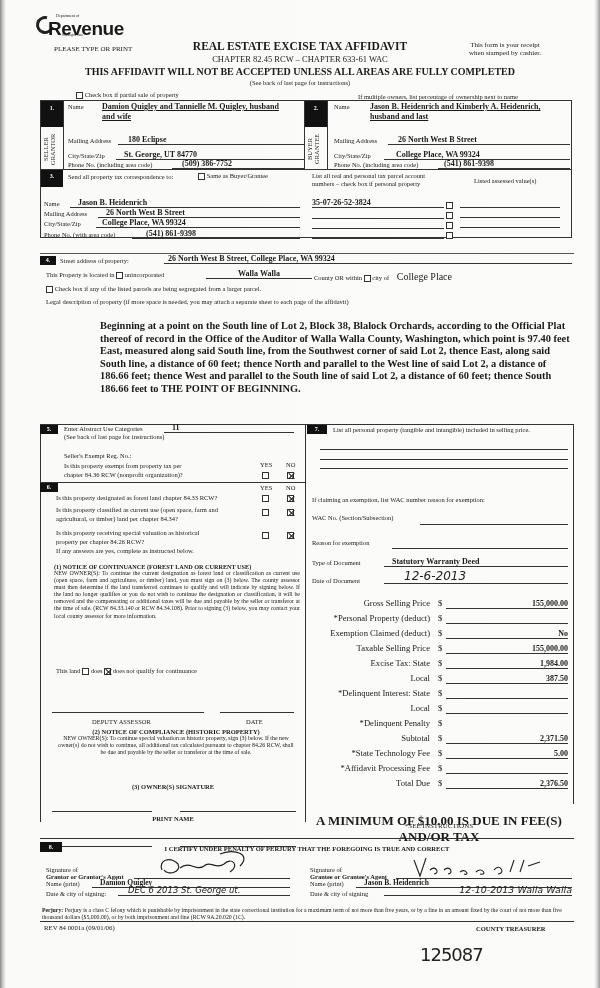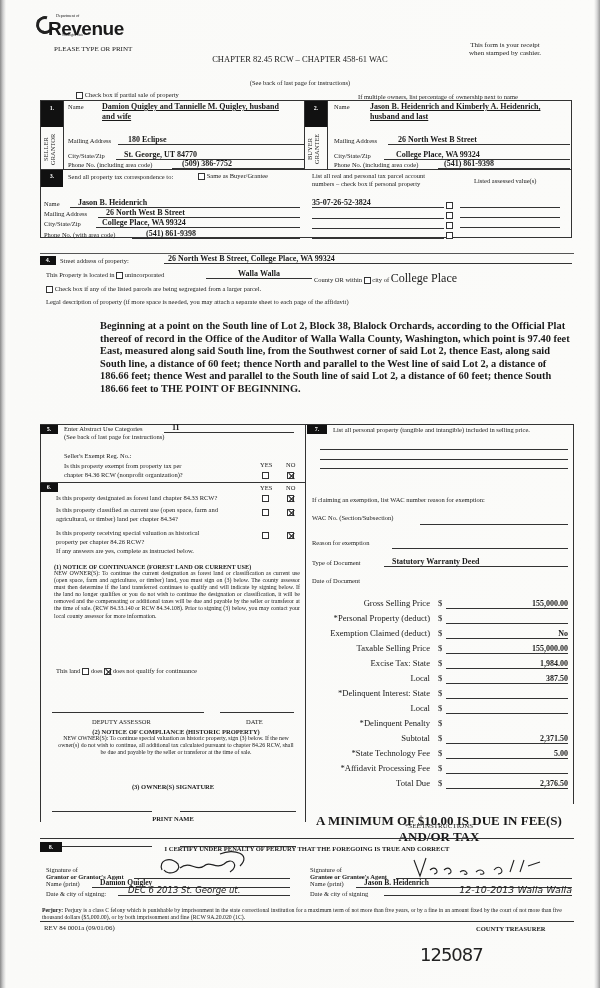--- a/index.html
+++ b/index.html
@@ -49,25 +49,27 @@
 
 <div class="page">
 
   <div class="abs logo">
     <div class="swirl"></div>
     <div class="dept">Department of</div>
     <div class="rev">Revenue</div>
     <div class="state">Washington State</div>
   </div>
   <div class="abs please">PLEASE TYPE OR PRINT</div>
-  <div class="abs subtitle">CHAPTER 82.45 RCW – CHAPTER 458-61 WAC</div>
+  <div class="abs title">REAL ESTATE EXCISE TAX AFFIDAVIT</div>
+  <div class="abs subtitle">CHAPTER 82.45 RCW – CHAPTER 633-61 WAC</div>
   <div class="abs receipt">
     <div>This form is your receipt</div>
     <div>when stamped by cashier.</div>
   </div>
+  <div class="abs warning">THIS AFFIDAVIT WILL NOT BE ACCEPTED UNLESS ALL AREAS ARE FULLY COMPLETED</div>
   <div class="abs seeback">(See back of last page for instructions)</div>
 
   <div class="abs small" style="left:76px;top:91px;">
     <span class="cb"></span>
     <span>Check box if partial sale of property</span>
   </div>
   <div class="abs small" style="left:358px;top:93px;">If multiple owners, list percentage of ownership next to name</div>
 
   <div class="abs box" style="left:40px;top:100px;width:532px;height:138px;"></div>
 
@@ -141,21 +143,21 @@
   <div class="abs small" style="left:46px;top:271px;">
     <span>This Property is located in</span>
     <span class="cb"></span>
     <span>unincorporated</span>
   </div>
   <div class="abs fill uline" style="left:206px;top:269px;width:106px;text-align:center;">Walla Walla</div>
   <div class="abs small" style="left:314px;top:271px;">
     <span>County OR  within</span>
     <span class="cb"></span>
     <span>city of</span>
-    <span style="font-size:12px;">College Place</span>
+    <span style="font-size:10px;margin-left:6px;">College Place</span>
   </div>
   <div class="abs small" style="left:46px;top:285px;">
     <span class="cb"></span>
     <span>Check box if any of the listed parcels are being segregated from a larger parcel.</span>
   </div>
   <div class="abs small" style="left:46px;top:298px;">Legal description of property (if more space is needed, you may attach a separate sheet to each page of the affidavit)</div>
   <div class="abs legal">Beginning at a point on the South line of Lot 2, Block 38, Blalock Orchards, according to the Official Plat thereof of record in the Office of the Auditor of Walla Walla County, Washington, which point is 97.40 feet East, measured along said South line, from the Southwest corner of said Lot 2, thence East, along said South line, a distance of 60 feet; thence North and parallel to the West line of said Lot 2, a distance of 186.66 feet; thence West and parallel to the South line of said Lot 2, a distance of 60 feet; thence South 186.66 feet to THE POINT OF BEGINNING.</div>
 
   <div class="abs" style="left:40px;top:424px;width:534px;height:1px;background:#333;"></div>
   <div class="abs" style="left:40px;top:424px;width:1px;height:398px;background:#333;"></div>
@@ -229,20 +231,21 @@
   <div class="abs uline" style="left:320px;top:459px;width:248px;height:1px;"></div>
   <div class="abs uline" style="left:320px;top:468px;width:248px;height:1px;"></div>
   <div class="abs small" style="left:312px;top:496px;">If claiming an exemption, list WAC number reason for exemption:</div>
   <div class="abs small" style="left:312px;top:514px;">WAC No. (Section/Subsection)</div>
   <div class="abs uline" style="left:420px;top:524px;width:148px;height:1px;"></div>
   <div class="abs small" style="left:312px;top:539px;">Reason for exemption</div>
   <div class="abs uline" style="left:392px;top:548px;width:176px;height:1px;"></div>
   <div class="abs small" style="left:312px;top:559px;">Type of Document</div>
   <div class="abs fill uline" style="left:384px;top:557px;width:184px;padding-left:8px;">Statutory Warranty Deed</div>
   <div class="abs small" style="left:312px;top:577px;">Date of Document</div>
+  <div class="abs uline hand" style="left:384px;top:569px;width:184px;padding-left:20px;font-size:12px;">12-6-2013</div>
 
   <div class="abs fees" style="left:300px;top:598px;width:290px;height:200px;">
     <div class="row" style="top:0px;">
         <span class="lbl">Gross Selling Price</span>
         <span class="dol">$</span>
         <span class="val">155,000.00</span>
       </div>
     <div class="row" style="top:15px;">
         <span class="lbl">*Personal Property (deduct)</span>
         <span class="dol">$</span>

